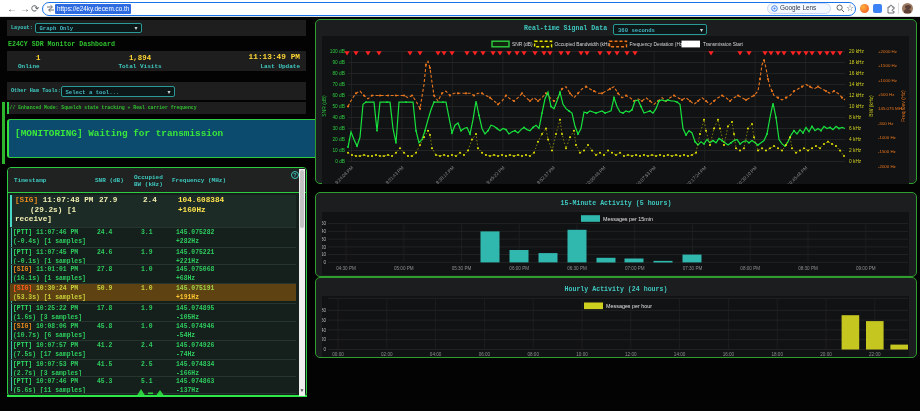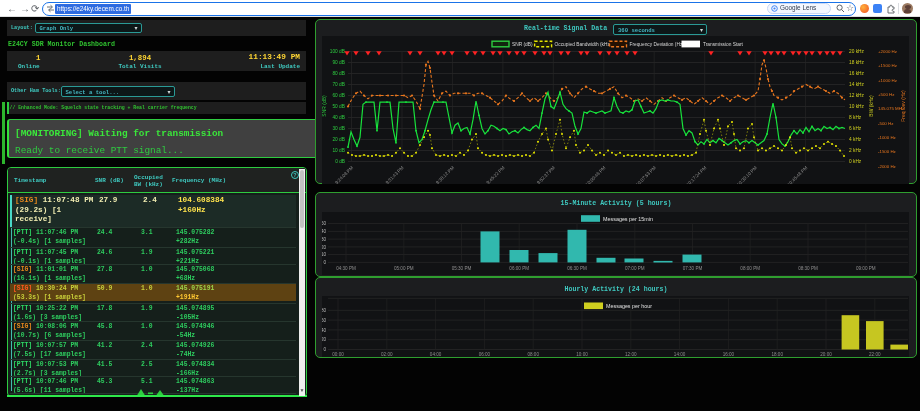--- a/index.html
+++ b/index.html
@@ -60,43 +60,42 @@
   <div class="abs mono" style="left:4px;top:6px;font-size:5.2px;font-weight:bold;color:#3fc9c0">Other Ham Tools:</div>
   <div class="abs" style="left:53.5px;top:3.5px;width:114px;height:11px;background:#0d1718;border:1px solid #2a9a96;border-radius:2px">
     <div class="abs mono" style="left:4px;top:2.2px;font-size:5.6px;font-weight:bold;color:#45b5c0">Select a tool...</div>
     <div class="abs sans" style="right:3px;top:1.2px;font-size:6px;color:#cfd8d8">▾</div>
   </div>
 </div>
 <div class="abs" style="left:2px;top:101.5px;width:2.5px;height:62px;background:#2db52d"></div>
 <div class="abs" style="left:7px;top:102px;width:298.5px;height:11.8px;background:#1e1e1e;border-left:2px solid #2ecc40">
   <div class="abs mono" style="left:0.5px;top:3.4px;font-size:4.8px;font-weight:bold;color:#30c130">// Enhanced Mode: Squelch state tracking + Real carrier frequency</div>
 </div>
-<div class="abs" style="left:7px;top:118.5px;width:315px;height:39.5px;background:#404040;border:1.4px solid #2ecc40;border-left:2.5px solid #35e03a;border-radius:3px">
+<div class="abs" style="left:7px;top:118.5px;width:315px;height:39.5px;background:#0c4a6e;border:1.4px solid #2ecc40;border-left:2.5px solid #35e03a;border-radius:3px">
   <div class="abs mono" style="left:6px;top:8px;font-size:9.4px;font-weight:bold;color:#3ae83a">[MONITORING] Waiting for transmission</div>
-  <div class="abs mono" style="left:6px;top:25.5px;font-size:9.4px;color:#2ecc40">Ready to receive PTT signal...</div>
 </div>
 
 <div class="abs" style="left:7px;top:167px;width:299.5px;height:230px;background:#151f1b;border:1.5px solid #2ecc40;border-radius:4px;overflow:hidden">
   <div class="abs" style="left:0;top:0;width:100%;height:23.5px;background:#1f2220"></div>
   <div class="abs mono" style="left:6px;top:9px;font-size:6px;font-weight:bold;color:#3fc9c0">Timestamp</div>
   <div class="abs mono" style="left:87px;top:9px;font-size:6px;font-weight:bold;color:#3fc9c0">SNR (dB)</div>
   <div class="abs mono" style="left:126px;top:6px;font-size:6px;font-weight:bold;color:#3fc9c0">Occupied<br>BW (kHz)</div>
   <div class="abs mono" style="left:164px;top:9px;font-size:6px;font-weight:bold;color:#3fc9c0">Frequency (MHz)</div>
   <div class="abs" style="left:283px;top:2.5px;width:8px;height:8px;border:1px solid #3fc9c0;border-radius:50%;color:#3fc9c0;font:bold 5.5px 'Liberation Mono';text-align:center;line-height:8px">?</div>
   <div class="abs" style="left:0;top:23.5px;width:100%;height:1.3px;background:#2ecc40"></div>
 </div>
 <div class="abs" style="left:7px;top:167px;width:299.5px;height:230px;overflow:hidden;pointer-events:none">
   <div class="abs" style="left:0;top:0;width:100%;height:100%">
     <div class="abs" style="left:4px;top:28px;width:1.4px;height:196px;background:#49d8c8;opacity:.85"></div>
   </div>
 </div>
 <div class="abs" style="left:0px;top:0px;width:920px;height:411px;pointer-events:none">
 <div style="position:absolute;left:10px;top:194.5px;width:286px;height:32.5px;background:#1c2b26;border-left:2px solid #49d8c8">
 <div style="position:absolute;left:3px;top:1.5px;font:bold 7.7px 'Liberation Mono',monospace;color:#f2eeb2"><span style="color:#e8891d">[SIG]</span> 11:07:48 PM</div>
-<div style="position:absolute;left:3px;top:11px;font:bold 7.7px 'Liberation Mono',monospace;color:#f2eeb2">(29.2s) [1</div>
+<div style="position:absolute;left:18px;top:11px;font:bold 7.7px 'Liberation Mono',monospace;color:#f2eeb2">(29.2s) [1</div>
 <div style="position:absolute;left:3px;top:20.5px;font:bold 7.7px 'Liberation Mono',monospace;color:#f2eeb2">receive]</div>
 <div style="position:absolute;left:87px;top:1.5px;font:bold 7.7px 'Liberation Mono',monospace;color:#f2eeb2">27.9</div>
 <div style="position:absolute;left:131px;top:1.5px;font:bold 7.7px 'Liberation Mono',monospace;color:#f2eeb2">2.4</div>
 <div style="position:absolute;left:166px;top:1.5px;font:bold 7.7px 'Liberation Mono',monospace;color:#ffe34d">104.608384</div>
 <div style="position:absolute;left:166px;top:11px;font:bold 7.7px 'Liberation Mono',monospace;color:#ffe34d">+160Hz</div>
 </div>
 <div style="position:absolute;left:10px;top:227.0px;width:286px;height:18.6px;border-top:1px solid #26362e">
 <div style="position:absolute;left:3px;top:1px;font:bold 6.4px 'Liberation Mono',monospace;color:#2ecc5f"><span style="color:#2edd66">[PTT]</span> 11:07:46 PM</div>
 <div style="position:absolute;left:3px;top:10px;font:bold 6.4px 'Liberation Mono',monospace;color:#2ecc5f">(-0.4s) [1 samples]</div>
 <div style="position:absolute;left:87px;top:1px;font:bold 6.4px 'Liberation Mono',monospace;color:#2ecc5f">24.4</div>

